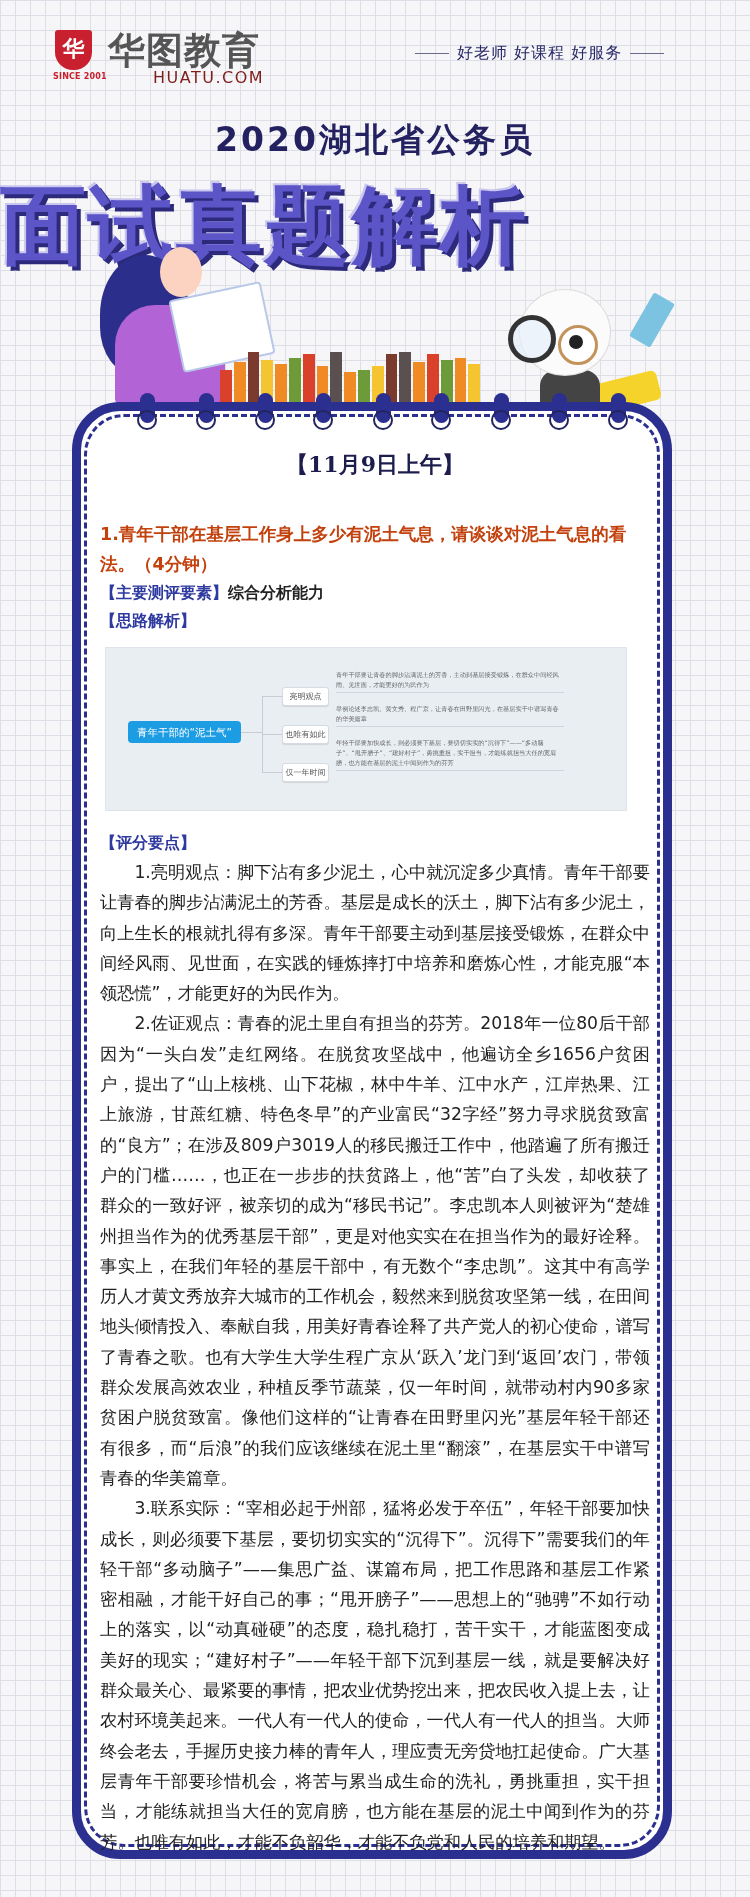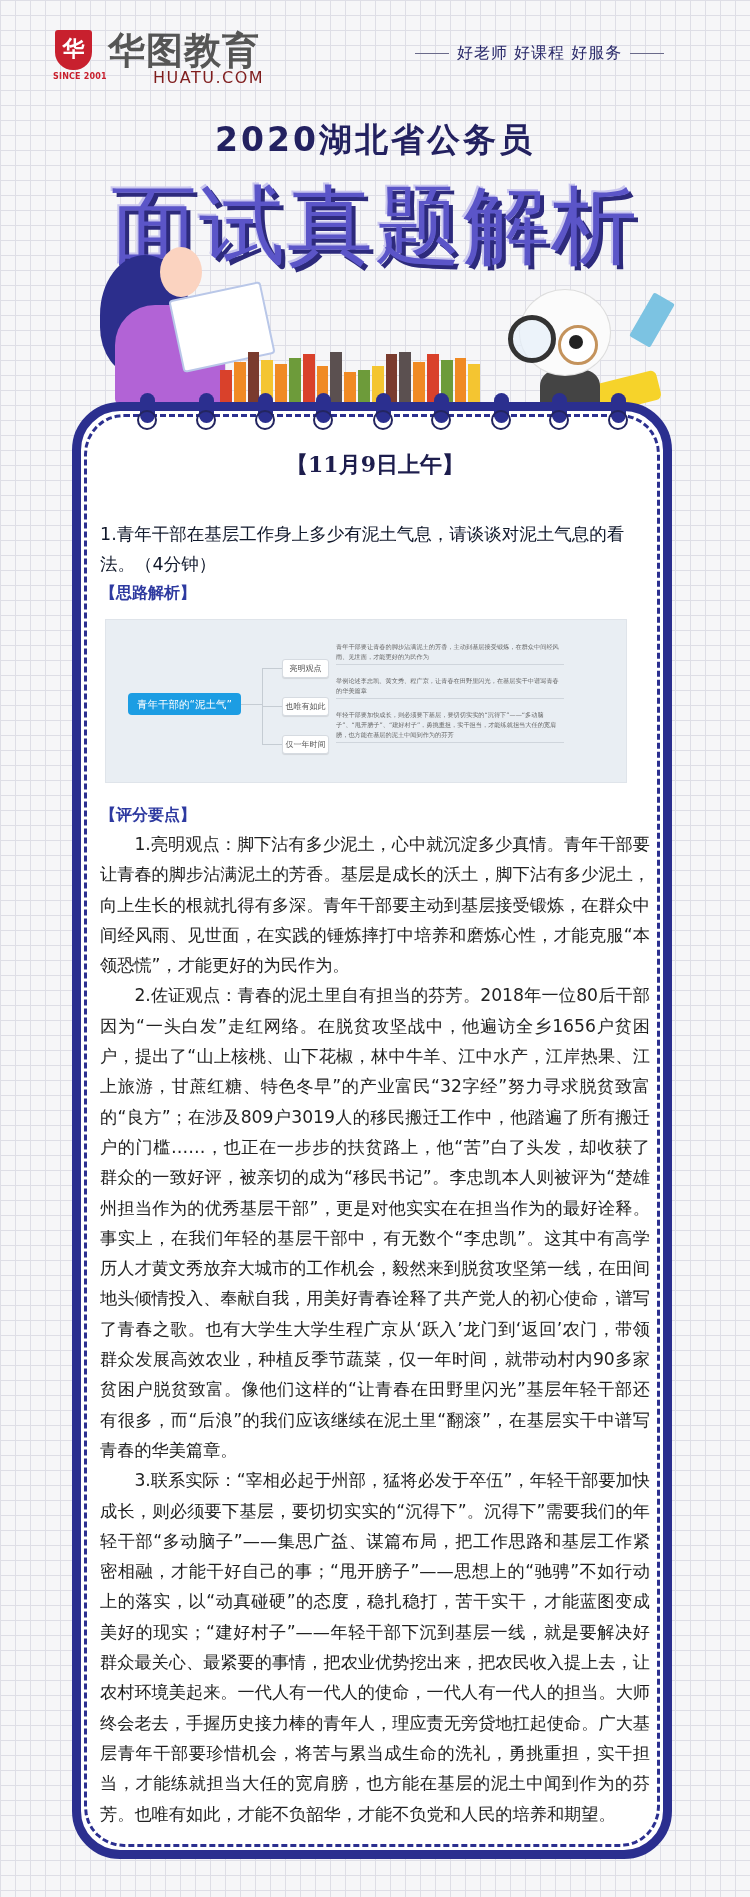--- a/index.html
+++ b/index.html
@@ -18,21 +18,21 @@
   .logo{left:55px;top:30px;width:220px;height:50px;}
   .logo-shield{position:absolute;left:0;top:0;width:37px;height:40px;background:#c8202e;border-radius:3px 3px 18px 18px;color:#fff;font-weight:bold;font-size:22px;text-align:center;line-height:38px;font-family:"Liberation Serif",serif;}
   .logo-since{position:absolute;left:-2px;top:42px;font-size:8px;color:#c8202e;font-weight:bold;letter-spacing:0.2px;}
   .logo-cn{position:absolute;left:53px;top:-4px;font-size:37px;font-weight:bold;color:#555;letter-spacing:1px;}
   .logo-en{position:absolute;left:98px;top:38px;font-size:16px;color:#7f1d1d;font-weight:normal;letter-spacing:1.5px;}
   .slogan{left:415px;top:38px;width:300px;height:30px;display:flex;align-items:center;gap:8px;}
   .slogan-line{width:34px;height:1px;background:#6a6a8a;}
   .slogan-text{font-family:"DejaVu Serif","Liberation Serif",serif;font-weight:normal;color:#2a2a6a;font-size:16px;letter-spacing:1px;}
   
   .subtitle{left:0;width:750px;top:118px;text-align:center;font-size:33px;font-weight:bold;color:#232160;letter-spacing:3px;}
-  .big-title{left:0;width:750px;top:168px;text-align:center;font-family:"DejaVu Serif","Liberation Serif",serif;font-size:86px;font-weight:normal;letter-spacing:2px;
+  .big-title{left:0;width:750px;top:168px;font-family:"DejaVu Serif","Liberation Serif",serif;font-size:86px;font-weight:bold;letter-spacing:2px;
      color:#5b55c8;text-shadow:4px 4px 0 #2d2a7c, -2px -2px 0 #c9c6ee;}
   
   .illus{left:80px;top:245px;width:600px;height:160px;}
   .girl-hair{position:absolute;left:20px;top:10px;width:90px;height:120px;background:#2c2e8c;border-radius:50% 50% 30% 40%;}
   .girl-face{position:absolute;left:80px;top:2px;width:42px;height:50px;background:#fbd3c0;border-radius:50%;}
   .girl-body{position:absolute;left:35px;top:60px;width:110px;height:100px;background:#b263d6;border-radius:40px 40px 6px 6px;}
   .book-open{position:absolute;left:95px;top:45px;width:90px;height:70px;background:#fff;border:2px solid #b9c7e8;transform:rotate(-12deg);border-radius:4px;}
   .shelf{position:absolute;left:140px;top:105px;width:260px;height:60px;display:flex;align-items:flex-end;gap:2px;}
   .shelf span{display:block;width:12px;}
   .mascot-head{position:absolute;left:440px;top:45px;width:90px;height:85px;background:#fbfbfb;border-radius:50%;box-shadow:0 0 0 1px #ddd;}
@@ -44,21 +44,21 @@
   .book-blue{position:absolute;left:560px;top:50px;width:24px;height:50px;background:#7cc3e2;transform:rotate(30deg);border-radius:2px;}
   
   .notebook{left:72px;top:402px;width:600px;height:1457px;background:#fff;border:9px solid #2b2f8f;border-radius:48px;box-sizing:border-box;}
   .notebook-dash{position:absolute;left:3px;top:3px;right:3px;bottom:3px;border:3px dashed #2b2f8f;border-radius:40px;pointer-events:none;}
   .ring{width:15px;height:36px;}
   .ring .tab{position:absolute;left:0;top:0;width:15px;height:30px;background:#2b2f8f;border-radius:8px;}
   .ring .loop{position:absolute;left:-3px;top:17px;width:16px;height:16px;border:2.5px solid #232560;border-radius:50%;}
   
   .content{left:100px;top:450px;width:550px;}
   .date{text-align:center;font-family:"DejaVu Serif","Liberation Serif",serif;font-size:22px;font-weight:bold;color:#1d1d4d;margin-bottom:30px;}
-  .question{font-size:17.5px;font-weight:normal;line-height:30px;color:#0f172a;margin-top:39px;}
+  .question{font-size:17.5px;font-weight:bold;line-height:30px;color:#c2410c;margin-top:39px;}
   .tag-line{font-size:16px;font-weight:bold;line-height:28px;}
   .tag{color:#2e3aa0;}
   .mindmap{margin-top:12px;margin-left:5px;width:520px;height:162px;background:#e9eef3;position:relative;border:1px solid #dfe4ea;}
   .mm-root{position:absolute;left:22px;top:73px;width:113px;height:22px;background:#1c9de3;color:#fff;border-radius:4px;font-size:10.5px;line-height:22px;text-align:center;}
   .mm-branch{position:absolute;width:45px;height:17px;background:#fff;border:1px solid #d6dbe1;border-radius:3px;font-size:8px;line-height:17px;text-align:center;color:#555;box-shadow:0 1px 1px rgba(0,0,0,.1);}
   .mm-leaf{position:absolute;left:230px;width:228px;font-size:6.2px;line-height:10px;color:#666;border-bottom:1px solid #cfd5dc;padding-bottom:2px;}
   .mm-vline{position:absolute;left:156px;top:48px;width:1px;height:76px;background:#c5ccd3;}
   .mm-hline{position:absolute;height:1px;background:#c5ccd3;}
   .section-head{font-size:16px;font-weight:bold;color:#2e3aa0;margin-top:18px;line-height:28px;}
   .para{font-size:17.2px;line-height:30.3px;color:#222;text-indent:2em;text-align:justify;margin:0;}
@@ -152,20 +152,23 @@
     <span class="loop"></span>
   </div>
 <div class="abs ring" style="left:611px;top:393px">
     <span class="tab"></span>
     <span class="loop"></span>
   </div>
 
 <div class="abs content">
   <div class="date">【11月9日上午】</div>
   <div class="question">1.青年干部在基层工作身上多少有泥土气息，请谈谈对泥土气息的看法。（4分钟）</div>
+  <div class="tag-line">
+    <span class="tag">【主要测评要素】</span><span>综合分析能力</span>
+  </div>
   <div class="tag-line tag">【思路解析】</div>
 
   <div class="mindmap">
     <div class="mm-root">青年干部的“泥土气”</div>
     <div class="mm-hline" style="left:135px;top:84px;width:21px"></div>
     <div class="mm-vline"></div>
     <div class="mm-hline" style="left:156px;top:48px;width:20px"></div>
     <div class="mm-hline" style="left:156px;top:86px;width:20px"></div>
     <div class="mm-hline" style="left:156px;top:124px;width:20px"></div>
     <div class="mm-branch" style="left:176px;top:39px">亮明观点</div>

